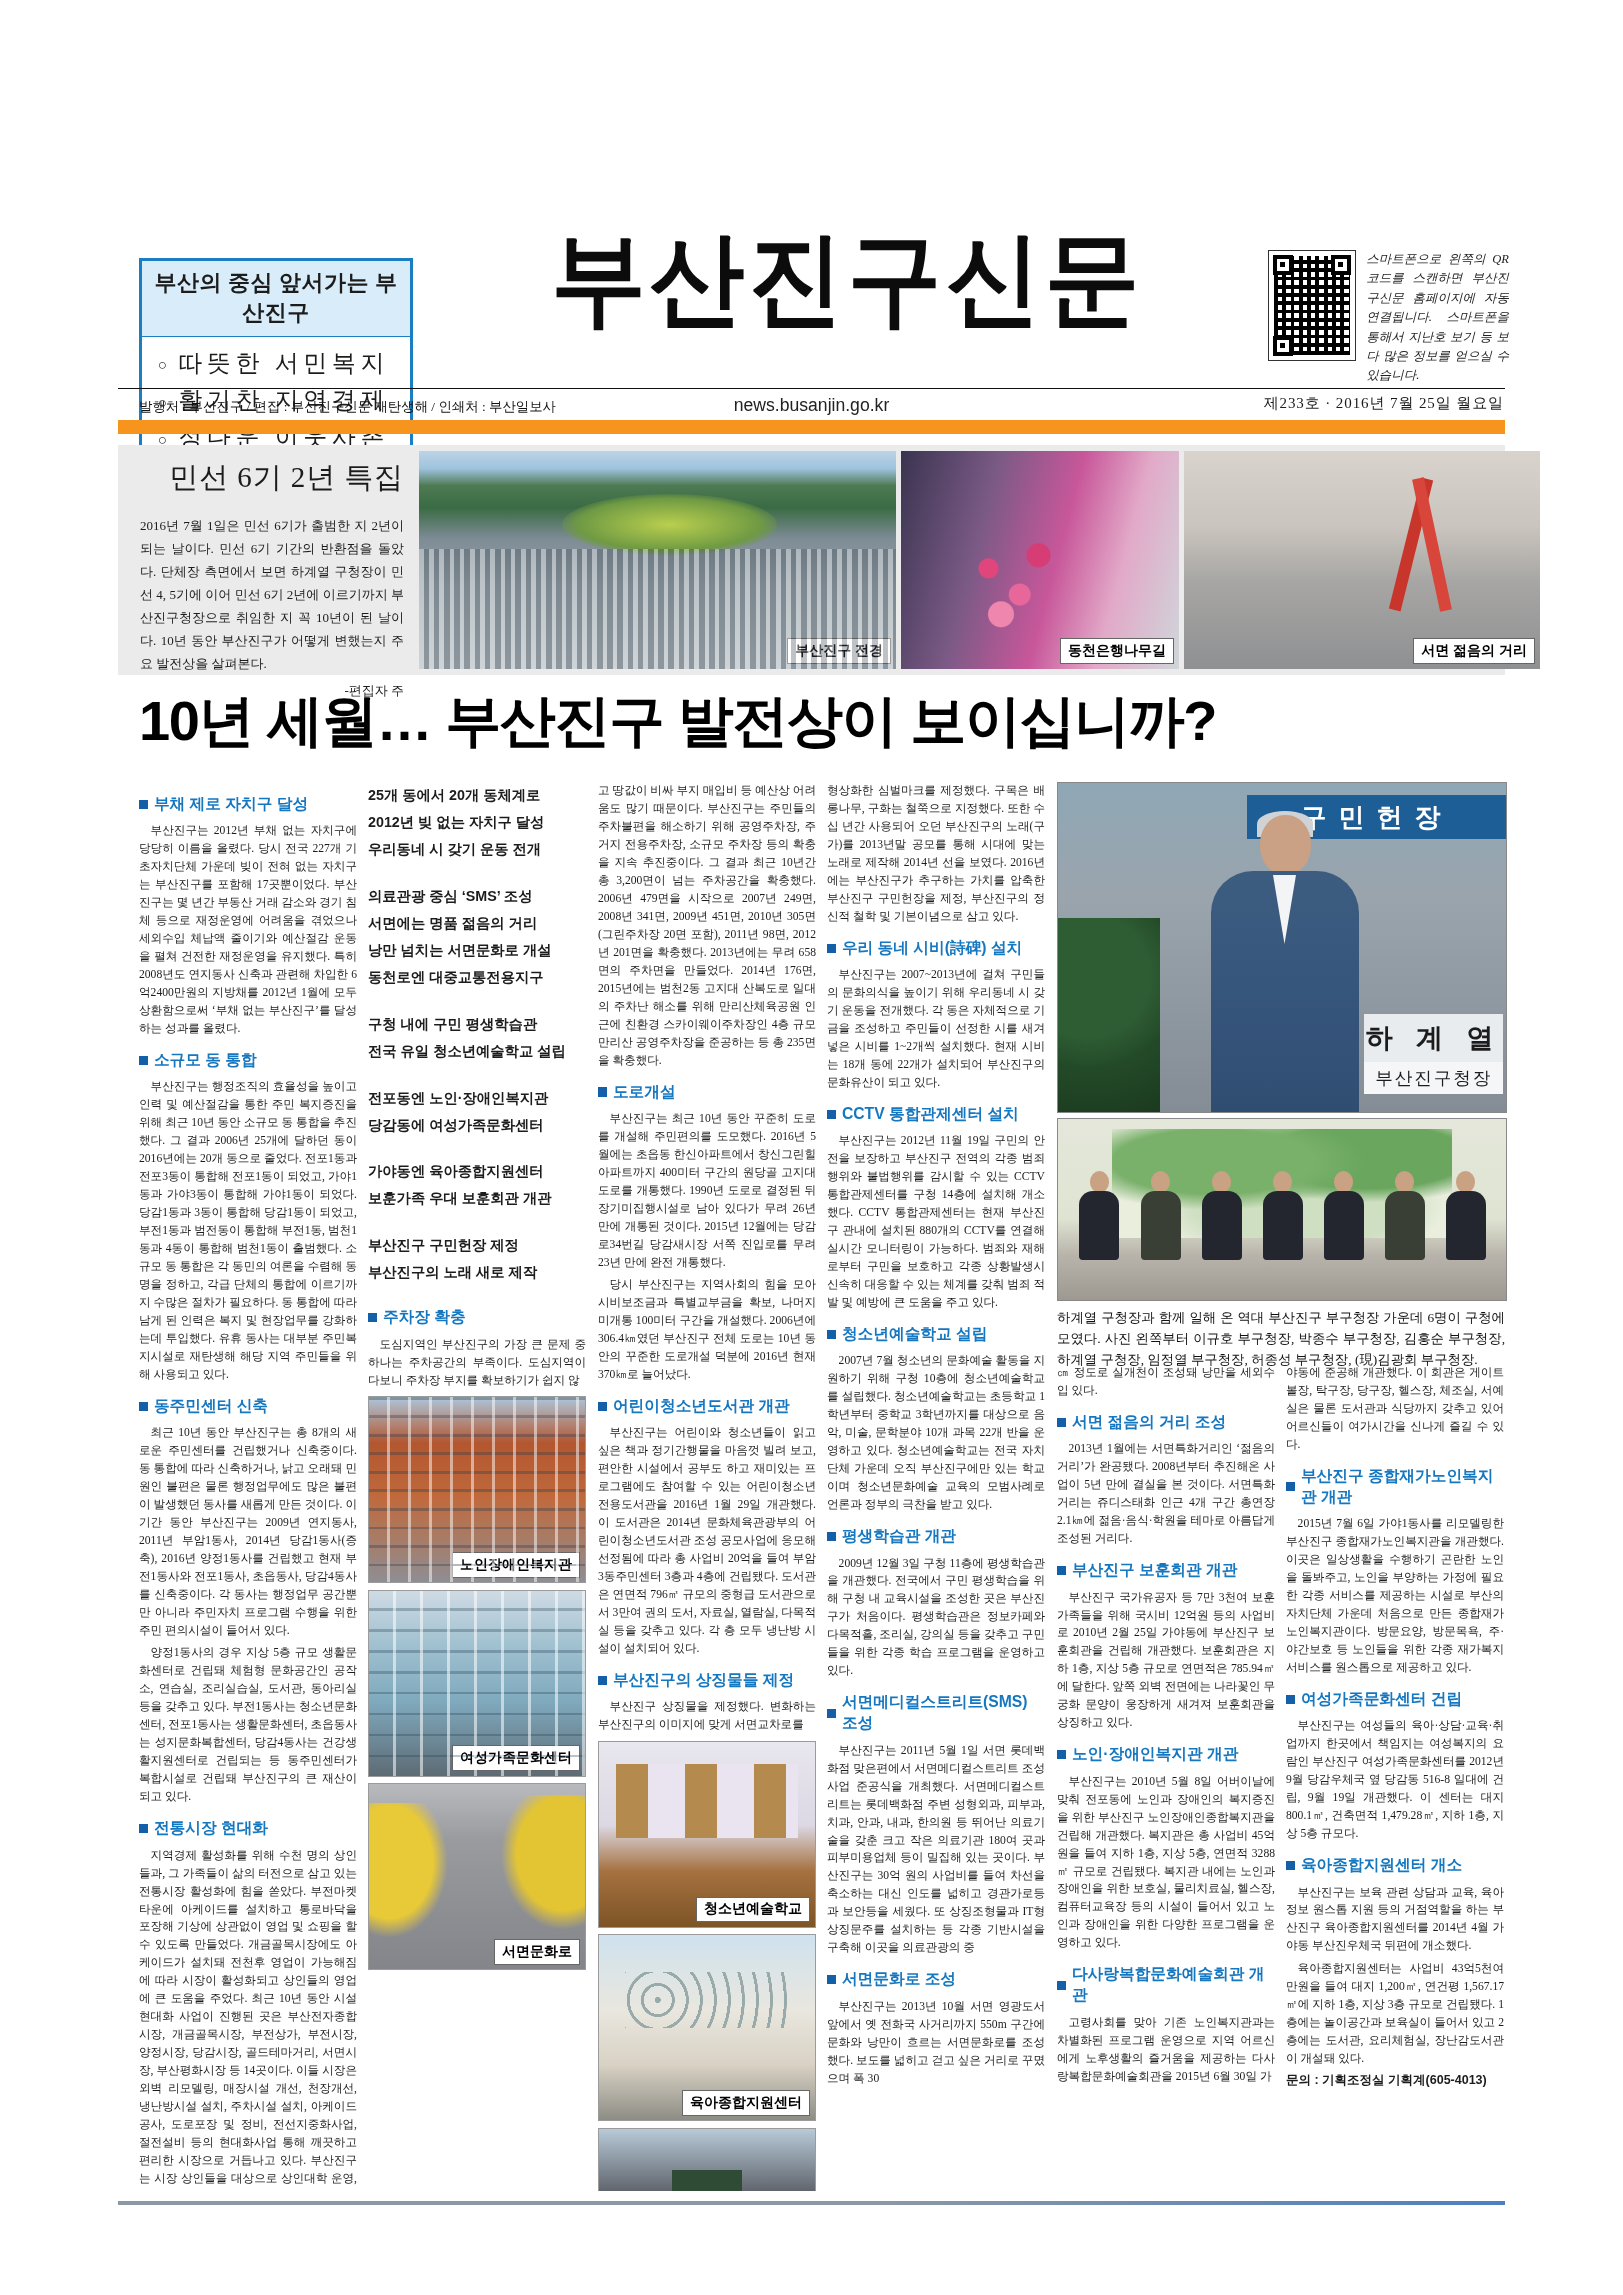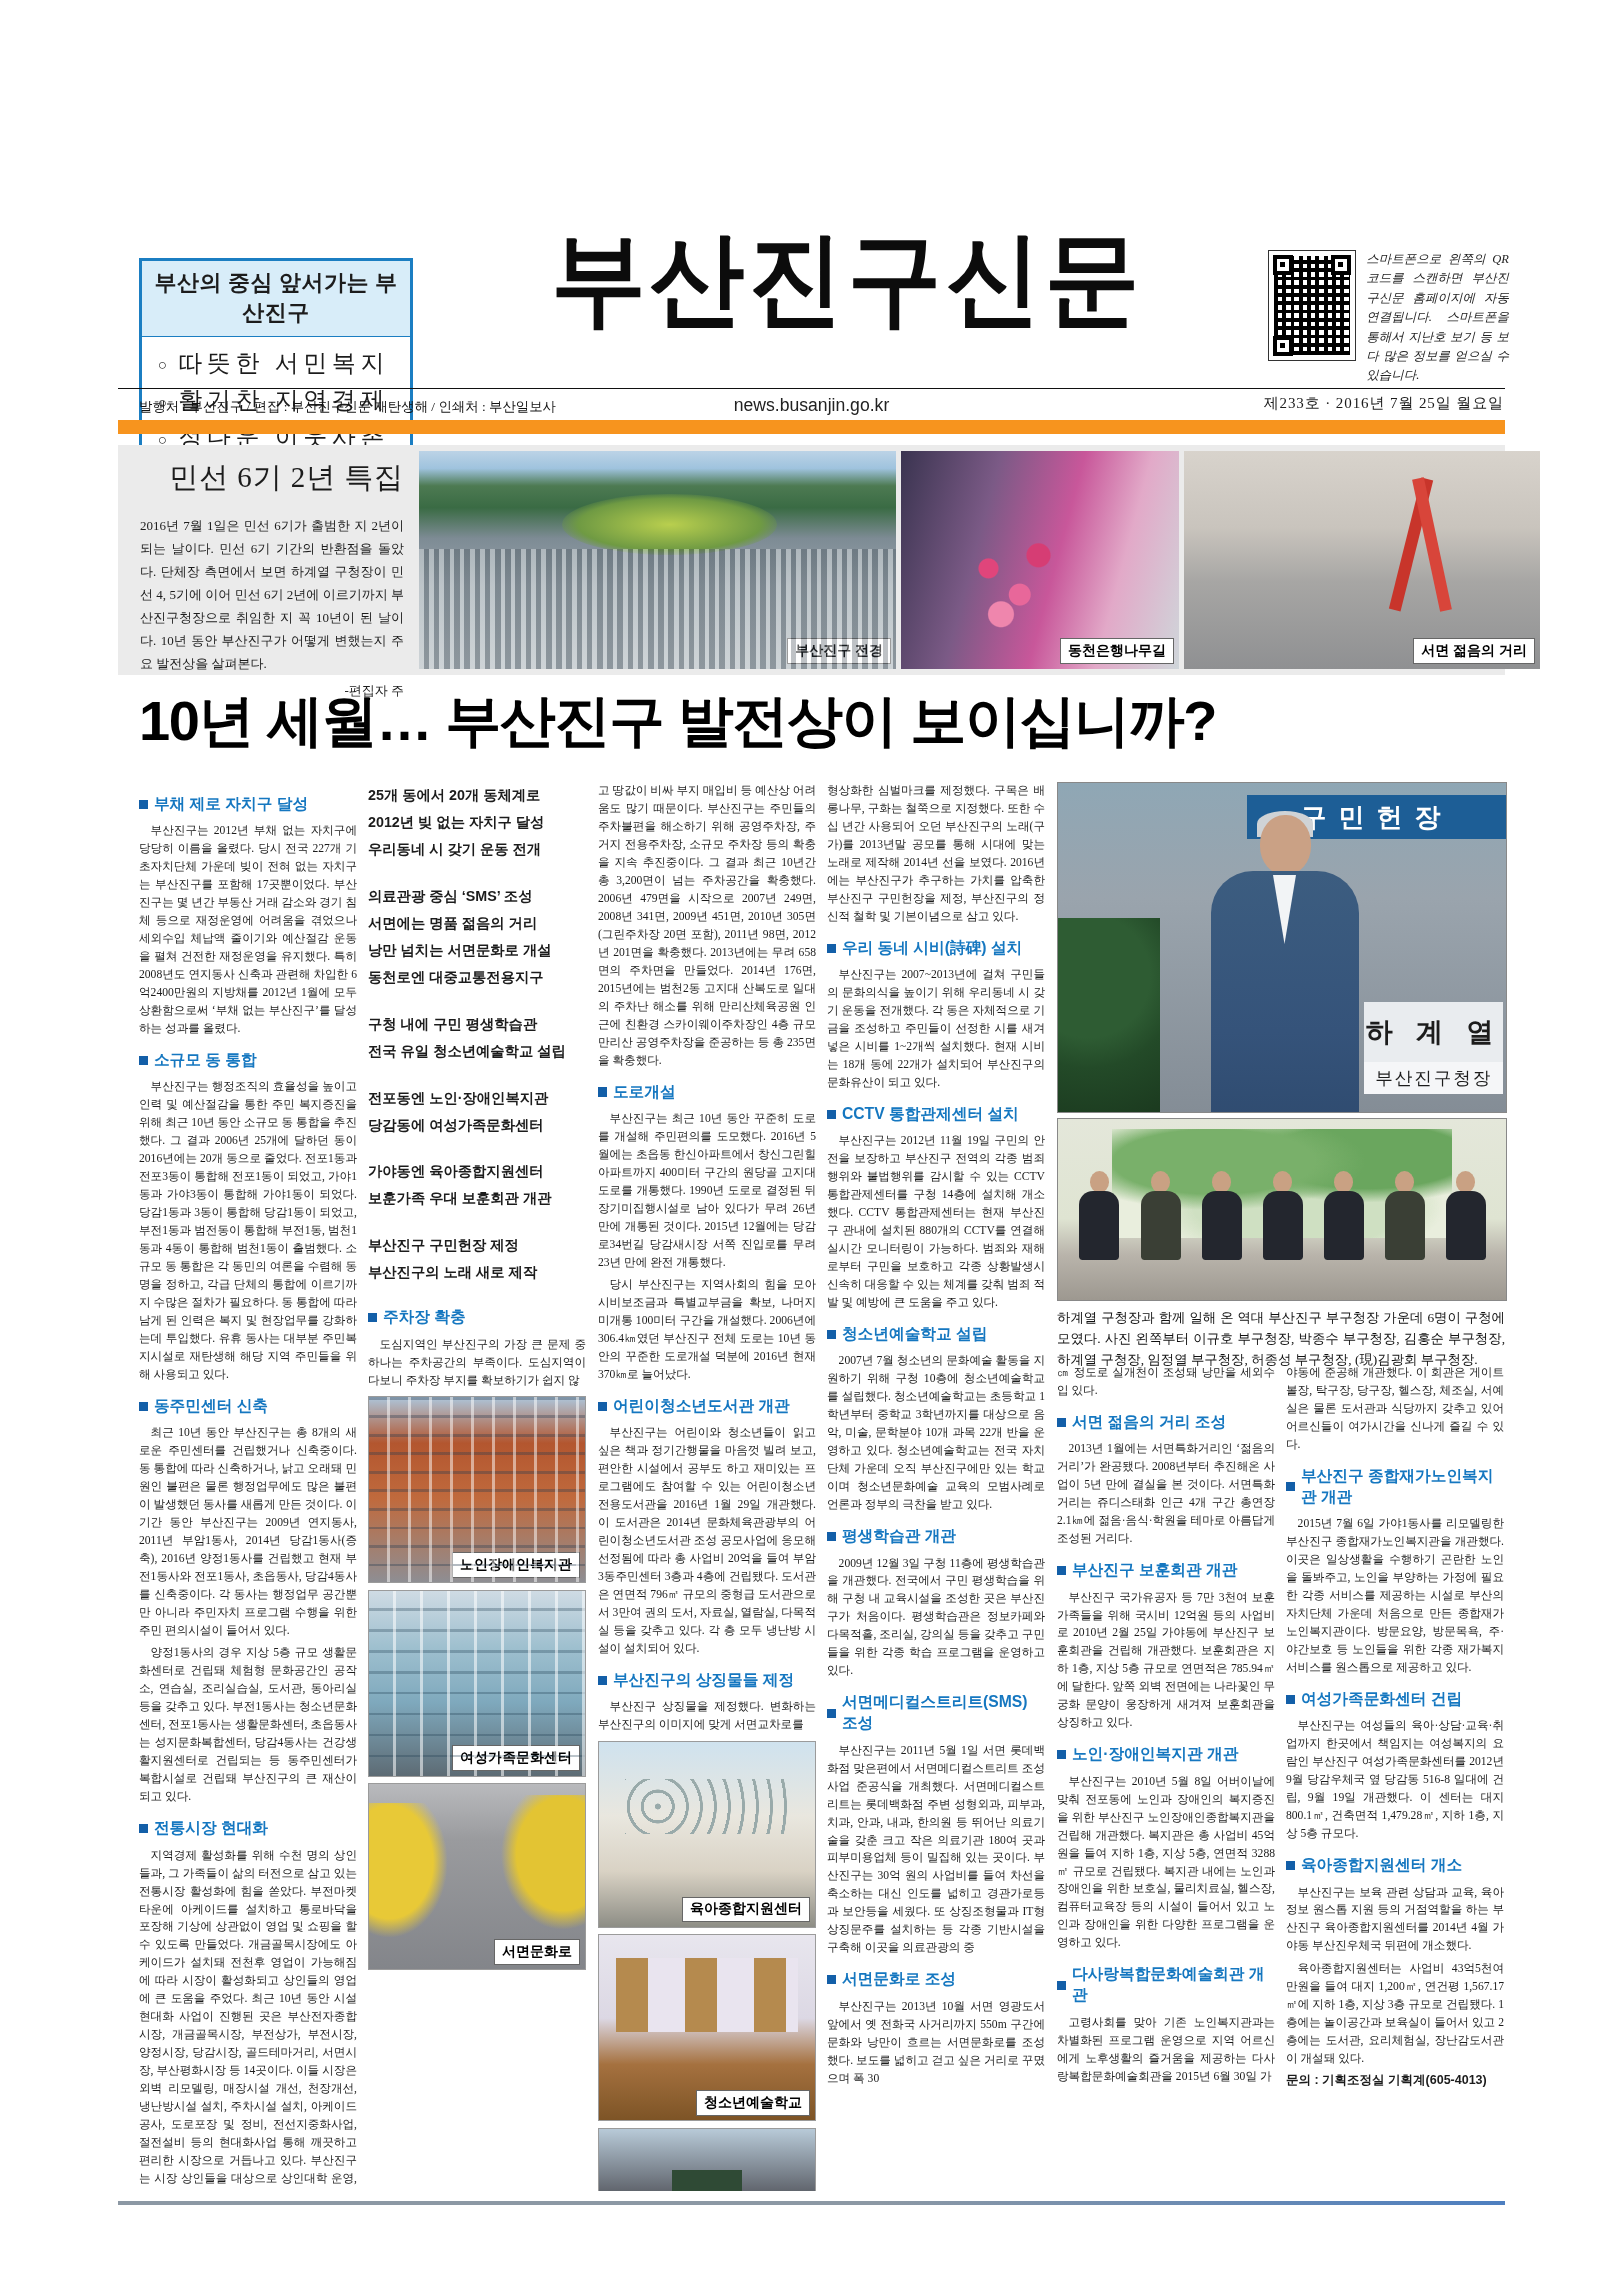--- a/index.html
+++ b/index.html
@@ -114,21 +114,21 @@
   .mayor .hedge{position:absolute;left:0;bottom:0;width:102px;height:194px;
                 background:radial-gradient(circle at 30% 30%,#2e5c33 0 40%,#234a28 60%,#1b3a1f 100%);}
   .figure{position:absolute;left:153px;top:32px;width:148px;height:324px;}
   .figure .head{position:absolute;left:49px;top:0;width:51px;height:60px;border-radius:48%;background:#caa185;}
   .figure .hair{position:absolute;left:46px;top:-3.7px;width:56px;height:25.4px;border-radius:50% 50% 0 0;background:#cfd3d6;}
   .figure .suit{position:absolute;left:0;top:56px;width:148px;height:268px;border-radius:42px 42px 0 0;
                 background:linear-gradient(180deg,#3c5d80 0%,#35537a 60%,#2e4a6e 100%);}
   .figure .shirt{position:absolute;left:62px;top:60px;width:23px;height:69px;background:#f2f4f6;
                  clip-path:polygon(0 0,100% 0,50% 100%);}
   .name-box{position:absolute;right:2.8px;bottom:18.5px;width:139px;text-align:center;}
-  .name-main{background:#e9ecef;font-size:27px;font-weight:bold;letter-spacing:8.3px;padding:12px 0;}
+  .name-main{background:#e9ecef;font-size:27px;font-weight:bold;letter-spacing:8.3px;padding:6px 0;}
   .name-sub{background:#f5f6f8;font-size:17.6px;padding:3.7px 0;letter-spacing:1.9px;}
   .group{position:relative;width:100%;height:181px;margin-top:4.6px;overflow:hidden;border:0.5px solid #888;
          background:linear-gradient(180deg,#e4e7da 0%,#dfe4d2 55%,#b9b4ab 75%,#9d9890 100%);}
   .group .map{position:absolute;left:12%;top:6%;width:76%;height:60%;
       background:radial-gradient(ellipse at 30% 30%,#79b06a 0 30%,transparent 45%),
                  radial-gradient(ellipse at 75% 25%,#6aa65e 0 28%,transparent 40%),
                  radial-gradient(ellipse at 55% 70%,#cfe0c2 0 40%,transparent 55%),#e9eedd;}
   .person{position:absolute;bottom:13px;width:44px;height:116px;}
   .person .p-head{position:absolute;left:13px;top:0;width:19.4px;height:22px;border-radius:50%;background:#c9a183;}
   .person .p-body{position:absolute;left:2.8px;top:20.4px;width:40px;height:69px;border-radius:14px 14px 3.7px 3.7px;background:#23262e;}
@@ -266,25 +266,25 @@
     <div class="sec-head">
         <span class="sq"></span>
         <span>어린이청소년도서관 개관</span>
       </div>
     <p class="body-p">부산진구는 어린이와 청소년들이 읽고 싶은 책과 정기간행물을 마음껏 빌려 보고, 편안한 시설에서 공부도 하고 재미있는 프로그램에도 참여할 수 있는 어린이청소년 전용도서관을 2016년 1월 29일 개관했다. 이 도서관은 2014년 문화체육관광부의 어린이청소년도서관 조성 공모사업에 응모해 선정됨에 따라 총 사업비 20억을 들여 부암3동주민센터 3층과 4층에 건립됐다. 도서관은 연면적 796㎡ 규모의 중형급 도서관으로서 3만여 권의 도서, 자료실, 열람실, 다목적실 등을 갖추고 있다. 각 층 모두 냉난방 시설이 설치되어 있다.</p>
     <div class="sec-head">
         <span class="sq"></span>
         <span>부산진구의 상징물들 제정</span>
       </div>
     <p class="body-p">부산진구 상징물을 제정했다. 변화하는 부산진구의 이미지에 맞게 서면교차로를</p>
+    <div class="photo col-photo ph-hall">
+      <span class="cap">청소년예술학교</span>
+    </div>
     <div class="photo col-photo ph-white">
       <span class="cap">육아종합지원센터</span>
-    </div>
-    <div class="photo col-photo ph-hall">
-      <span class="cap">청소년예술학교</span>
     </div>
     <div class="photo col-photo ph-bohun">
       
     </div>
   </div>
 
   <div class="col" id="col4">
     <p class="body-p noindent">형상화한 심벌마크를 제정했다. 구목은 배롱나무, 구화는 철쭉으로 지정했다. 또한 수십 년간 사용되어 오던 부산진구의 노래(구가)를 2013년말 공모를 통해 시대에 맞는 노래로 제작해 2014년 선을 보였다. 2016년에는 부산진구가 추구하는 가치를 압축한 부산진구 구민헌장을 제정, 부산진구의 정신적 철학 및 기본이념으로 삼고 있다.</p>
     <div class="sec-head">
         <span class="sq"></span>

